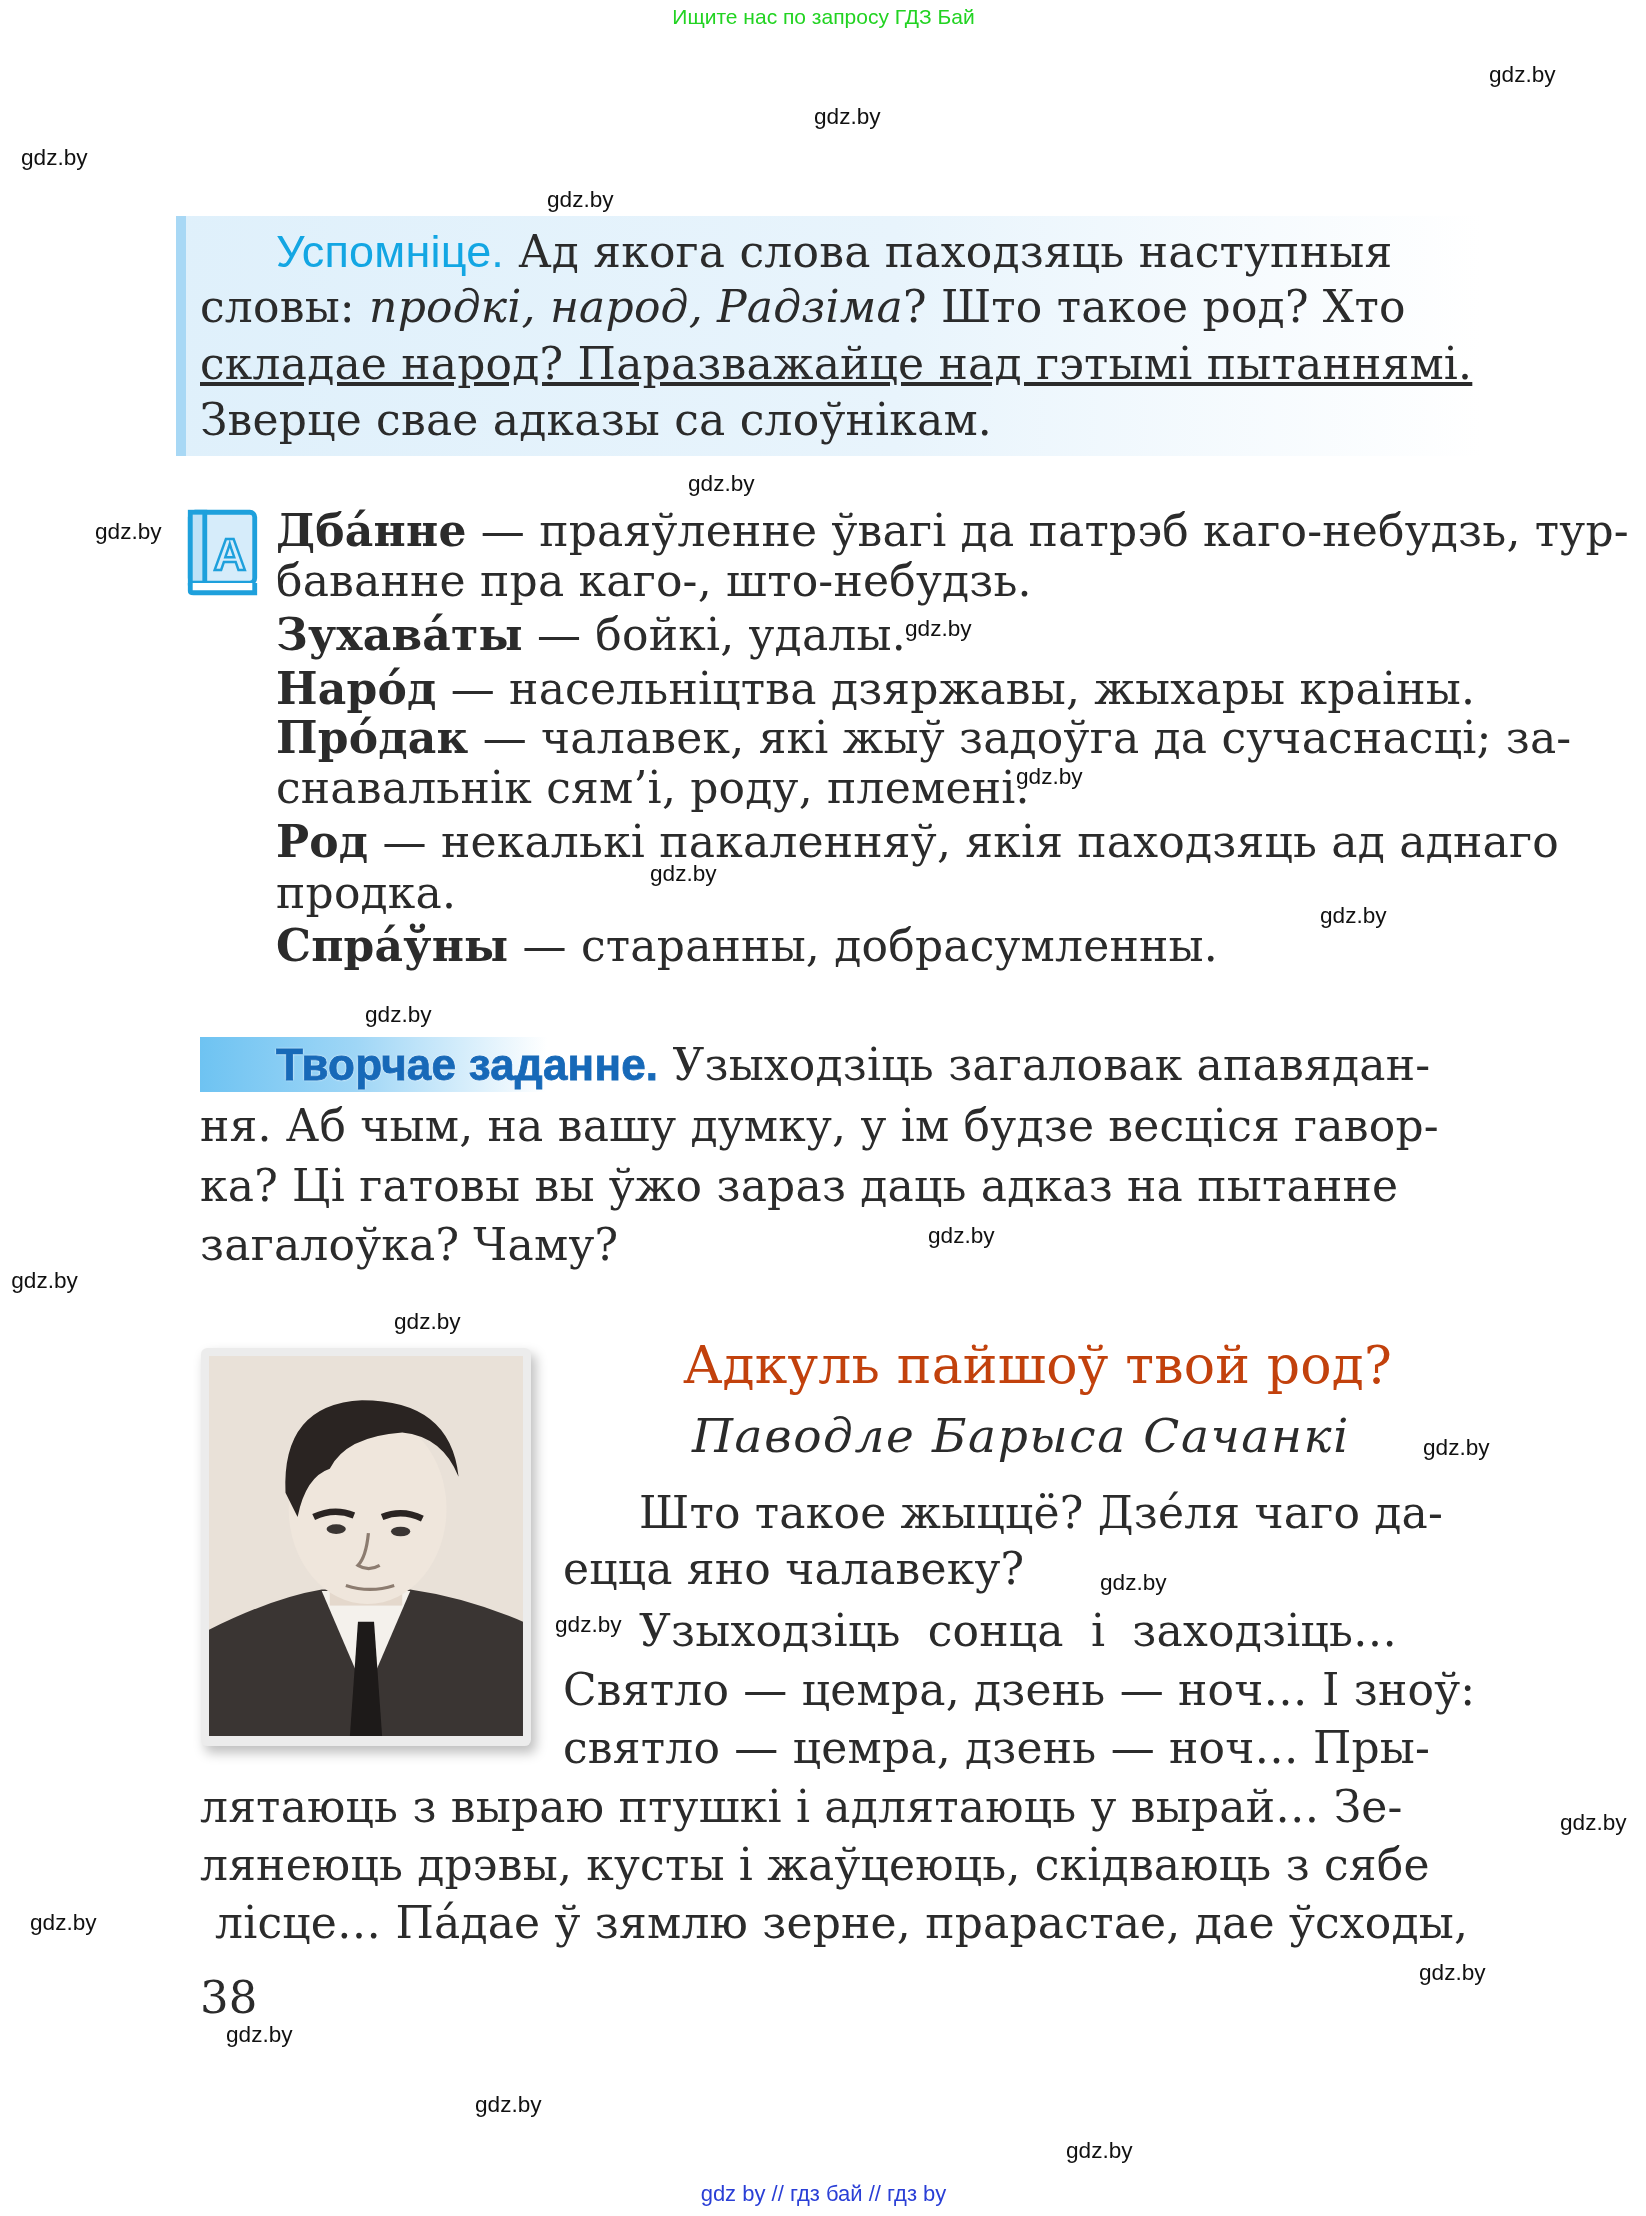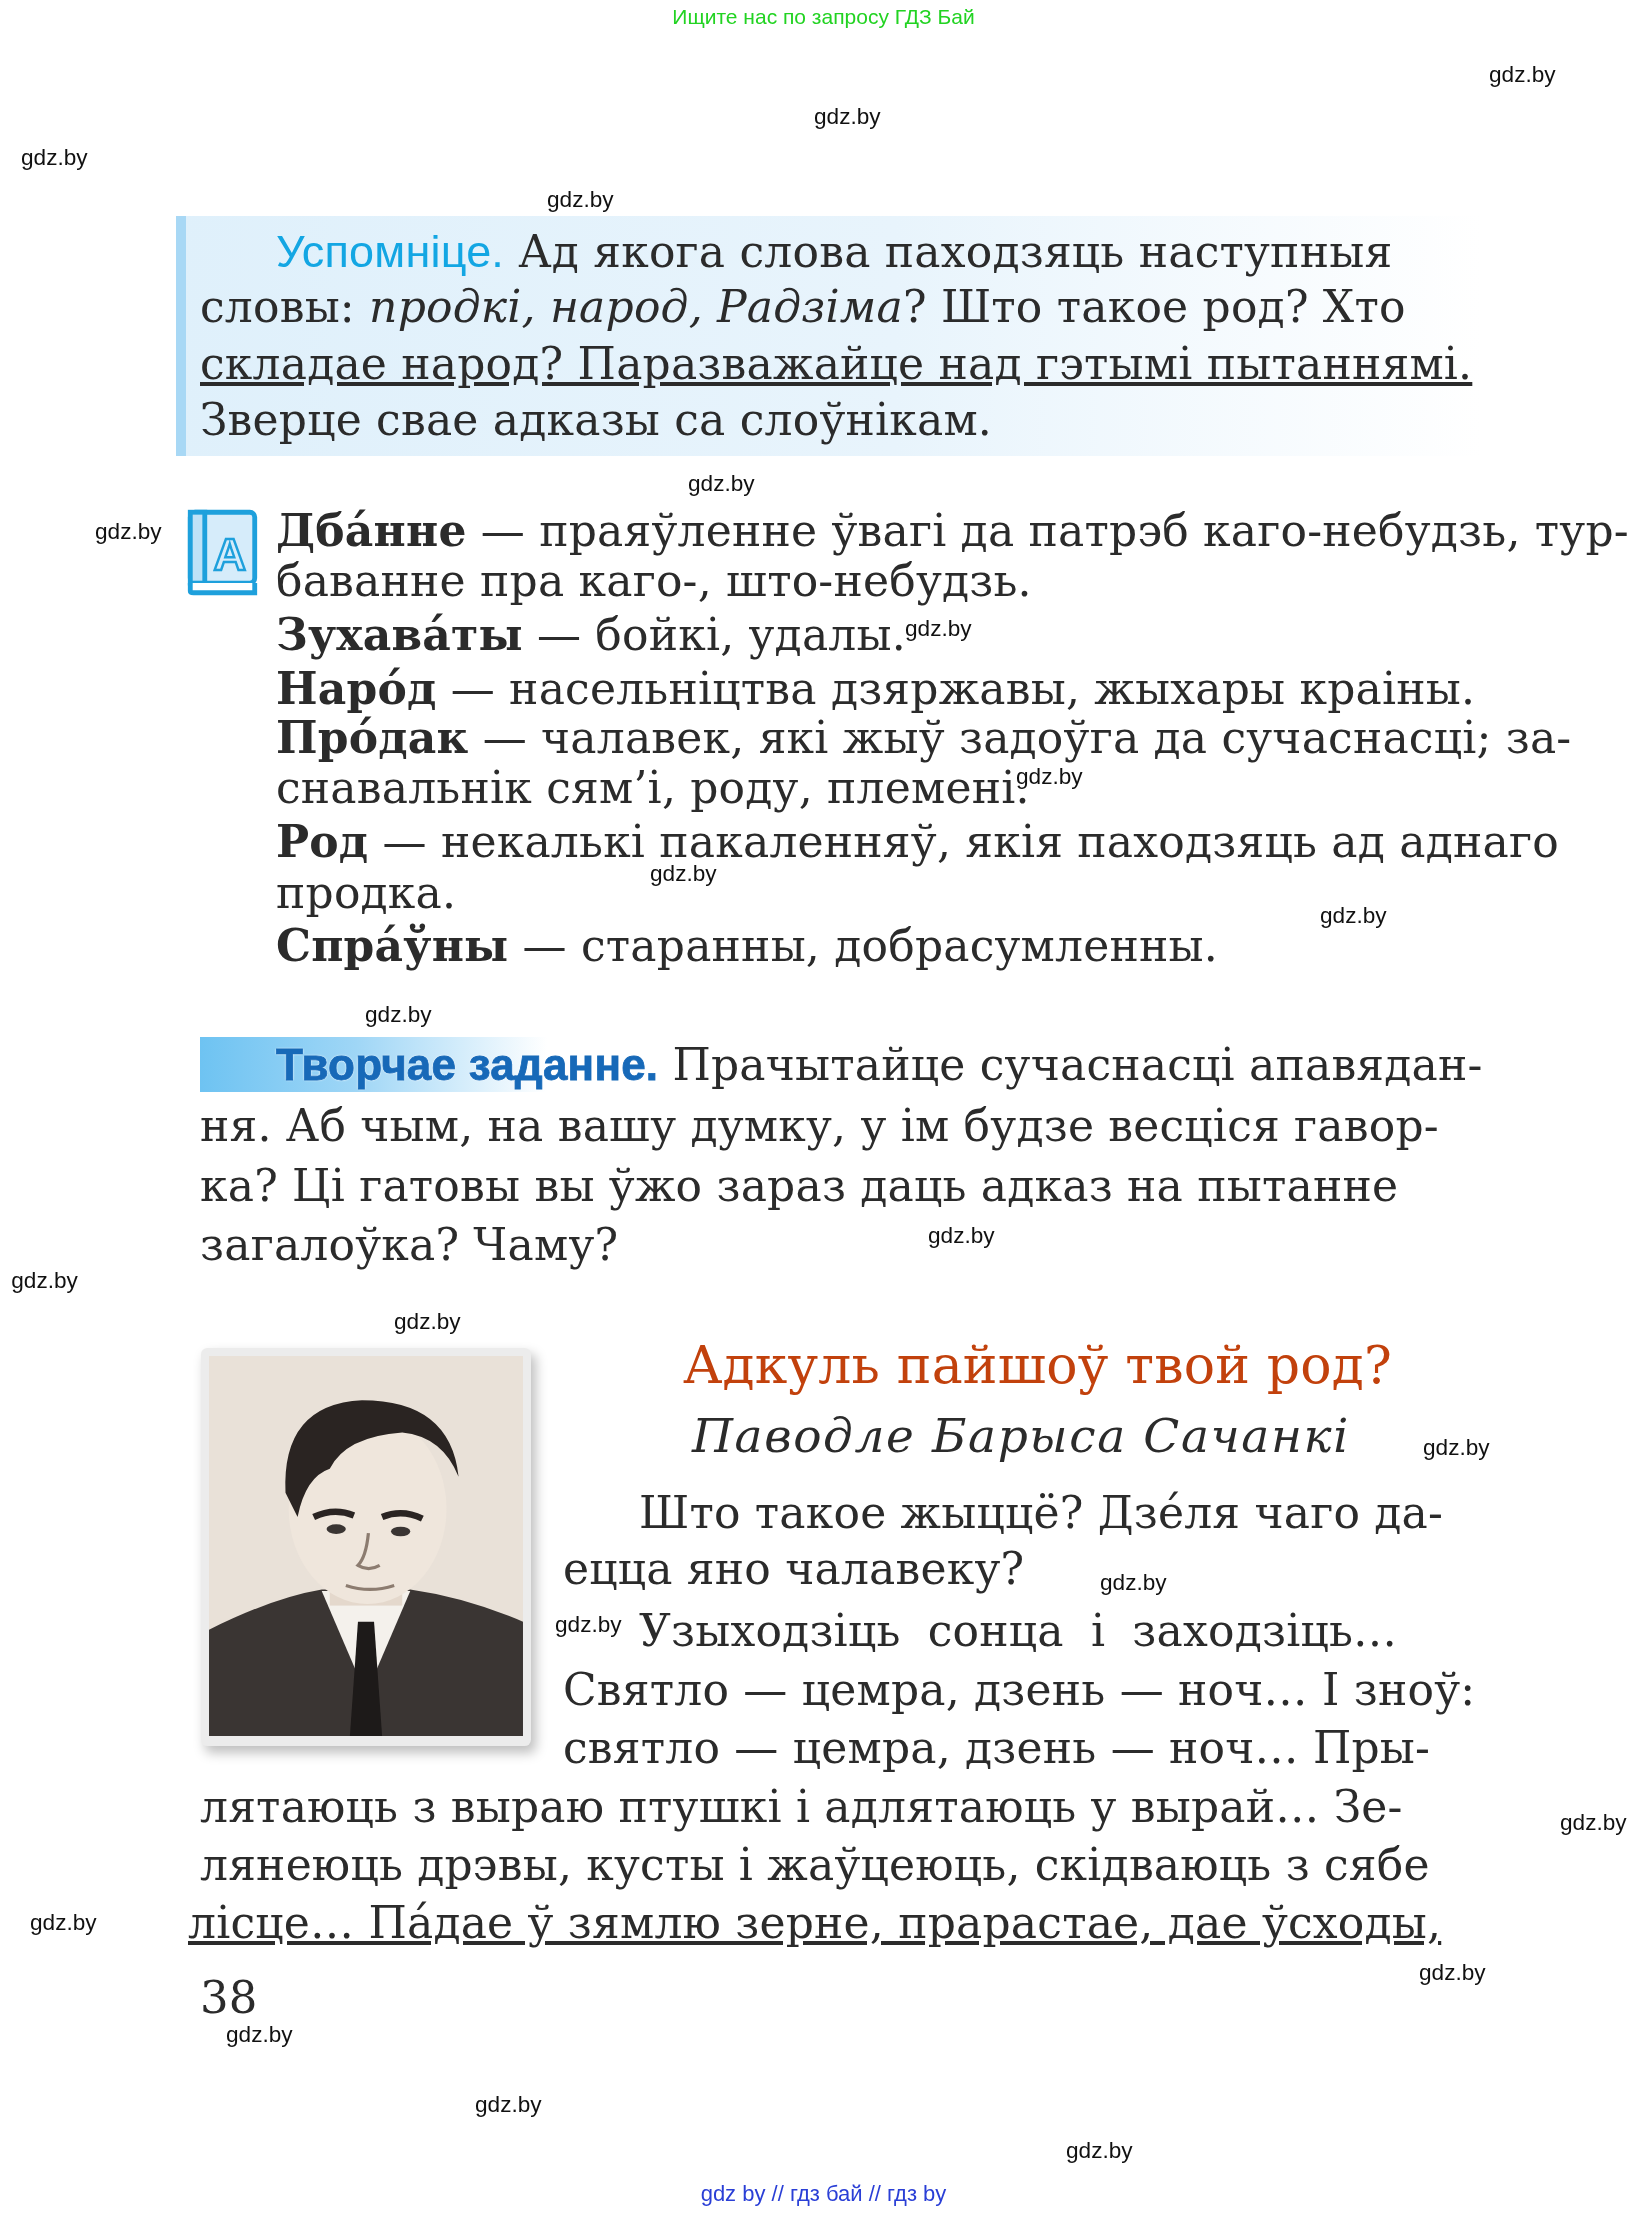--- a/index.html
+++ b/index.html
@@ -100,21 +100,21 @@
   <span class="term">Род</span><span> — некалькі пакаленняў, якія паходзяць ад аднаго</span>
 </div>
 <div class="line" style="left:276px;top:871px;">продка.</div>
 <div class="line" style="left:276px;top:924px;">
   <span class="term">Спра́ўны</span><span> — старанны, добрасумленны.</span>
 </div>
 
 <div class="creative-bar"></div>
 <div class="line" style="left:276px;top:1043px;">
   <span class="creative-label">Творчае заданне.</span>
-  <span>Прачытайце сучаснасці апавядан-</span>
+  <span>Узыходзіць загаловак апавядан-</span>
 </div>
 <div class="line" style="left:200px;top:1104px;">ня. Аб чым, на вашу думку, у ім будзе весціся гавор-</div>
 <div class="line" style="left:200px;top:1164px;">ка? Ці гатовы вы ўжо зараз даць адказ на пытанне</div>
 <div class="line" style="left:200px;top:1223px;">загалоўка? Чаму?</div>
 
 <div class="photo">
   <div class="photo-inner">
     <svg width="314" height="380" viewBox="0 0 390 472">
       <rect width="390" height="472" fill="#e9e1d8"></rect>
 
@@ -143,18 +143,18 @@
 
 <div class="line story-title" style="left:683px;top:1339px;">Адкуль пайшоў твой род?</div>
 <div class="line author" style="left:692px;top:1412px;">Паводле Барыса Сачанкі</div>
 <div class="line" style="left:639px;top:1491px;">Што такое жыццё? Дзе́ля чаго да-</div>
 <div class="line" style="left:563px;top:1547px;">ецца яно чалавеку?</div>
 <div class="line" style="left:639px;top:1609px;word-spacing:13px;">Узыходзіць сонца і заходзіць…</div>
 <div class="line" style="left:563px;top:1668px;">Святло — цемра, дзень — ноч… І зноў:</div>
 <div class="line" style="left:563px;top:1726px;text-align:center;">святло — цемра, дзень — ноч… Пры-</div>
 <div class="line" style="left:200px;top:1785px;">лятаюць з выраю птушкі і адлятаюць у вырай… Зе-</div>
 <div class="line" style="left:200px;top:1843px;">лянеюць дрэвы, кусты і жаўцеюць, скідваюць з сябе</div>
-<div class="line" style="left:188px;top:1901px;text-decoration:underline;">лісце… Па́дае ў зямлю зерне, прарастае, дае ўсходы,</div>
+<div class="line" style="left:215px;top:1901px;">лісце… Па́дае ў зямлю зерне, прарастае, дае ўсходы,</div>
 
 <div class="line page-num" style="left:200px;top:1975px;">38</div>
 
 <div class="footer">gdz by  //  гдз бай  //  гдз by</div>
 
 
 </body></html>

